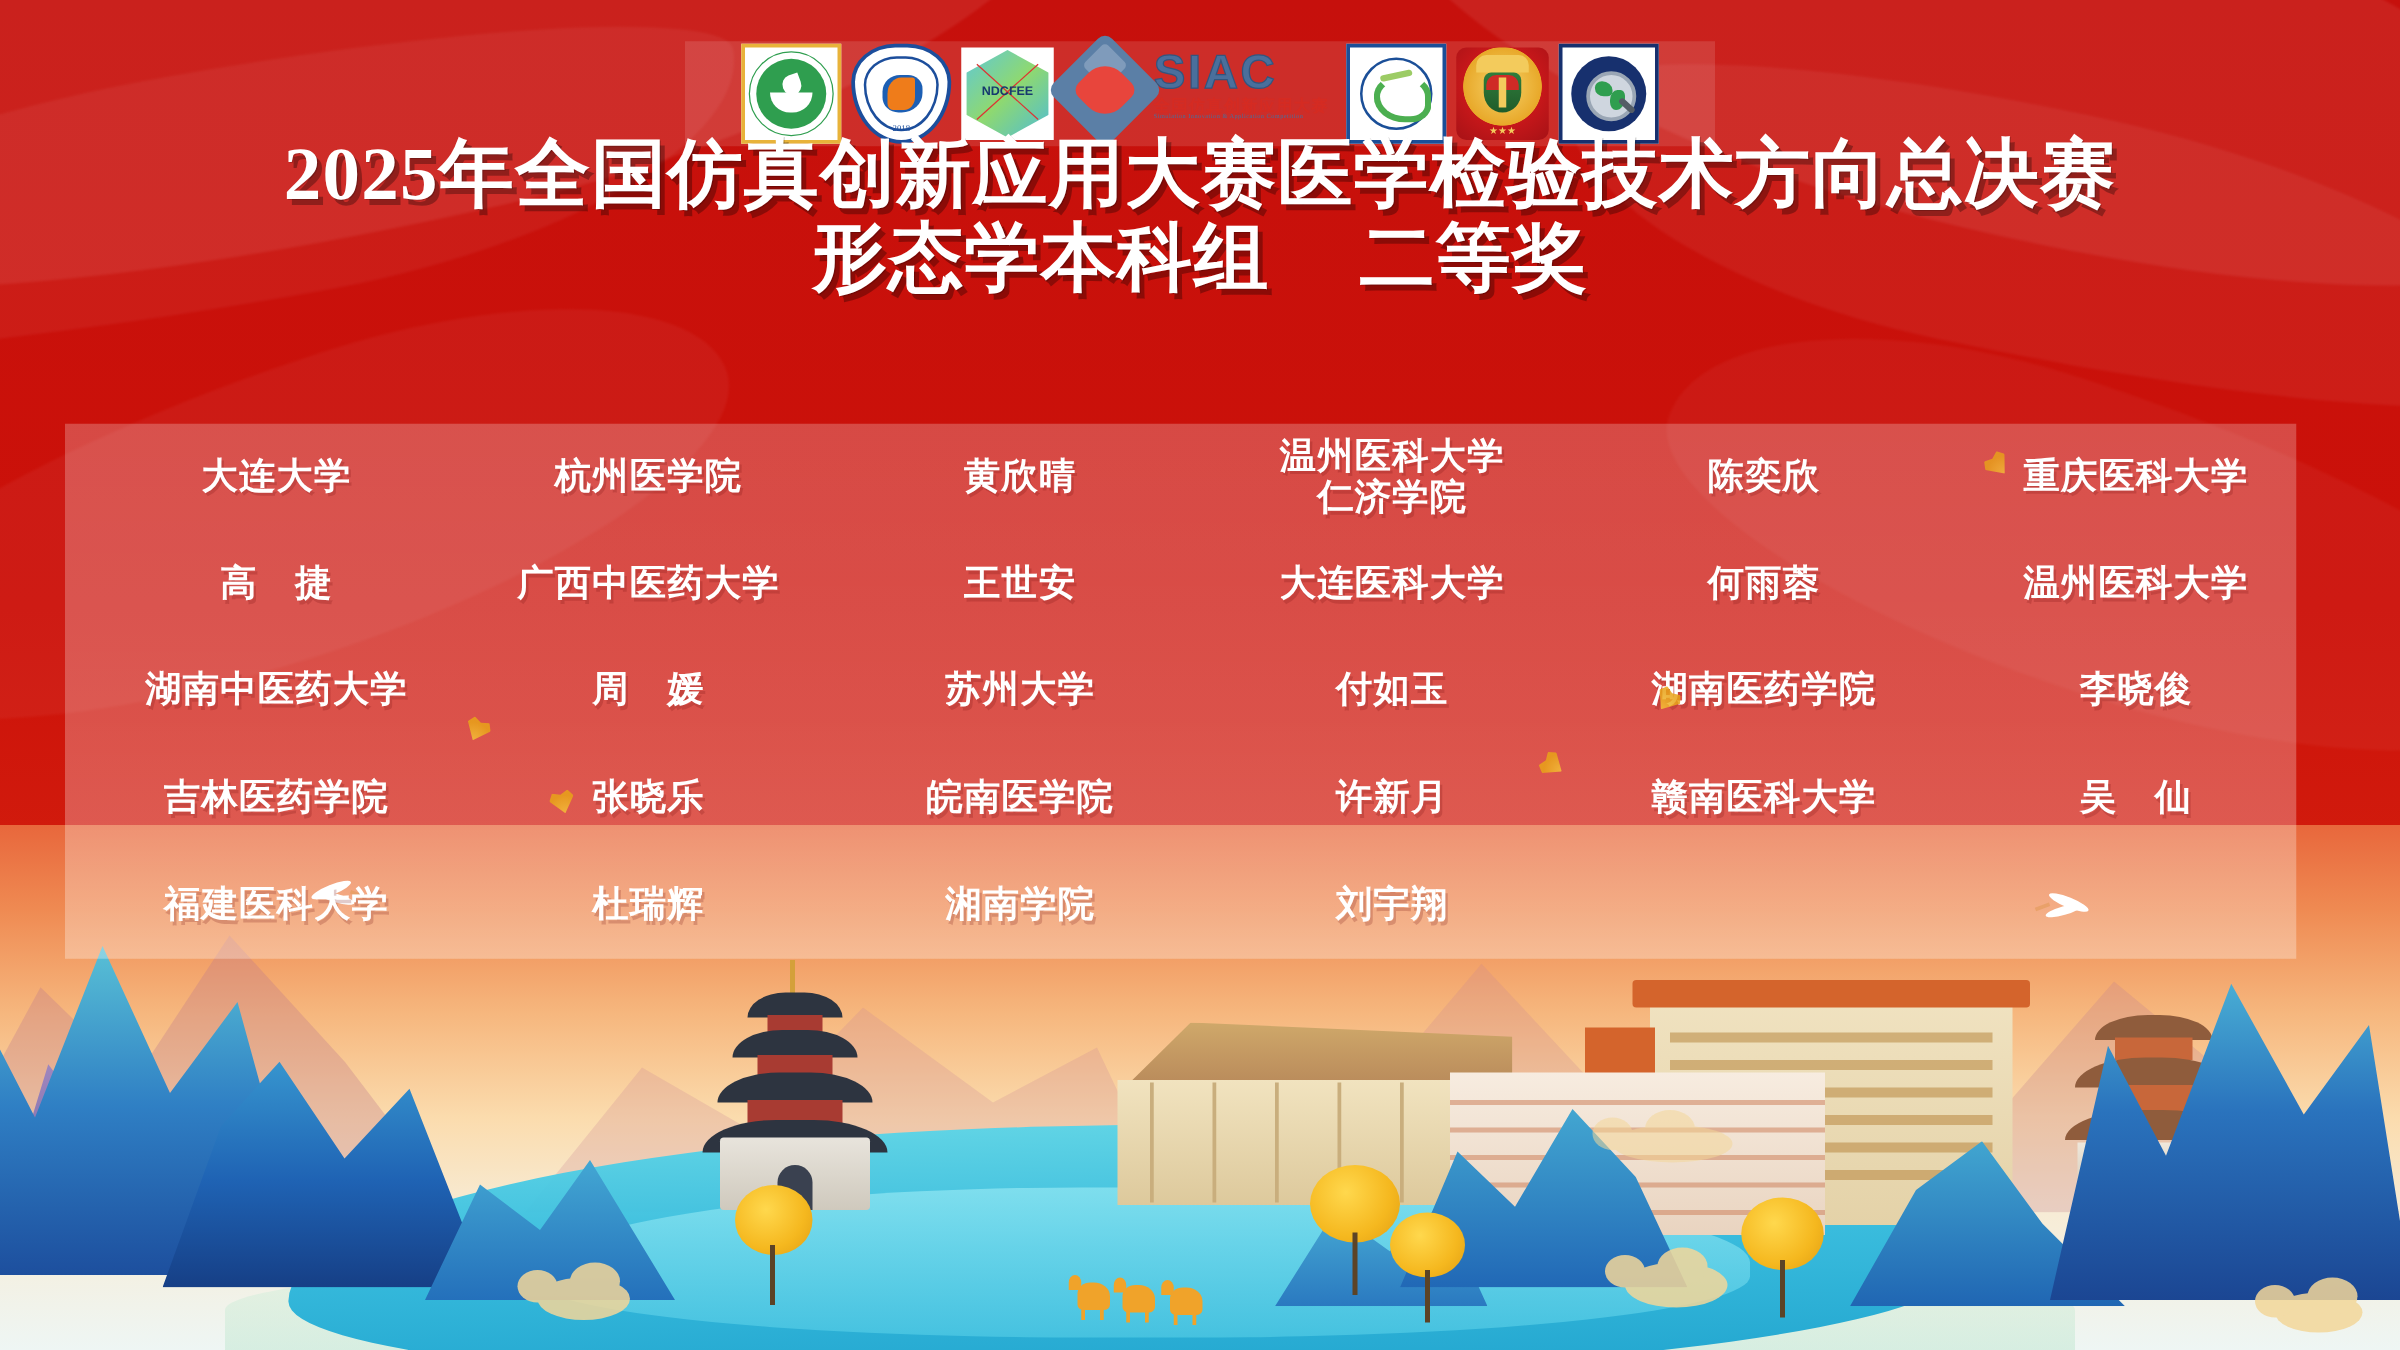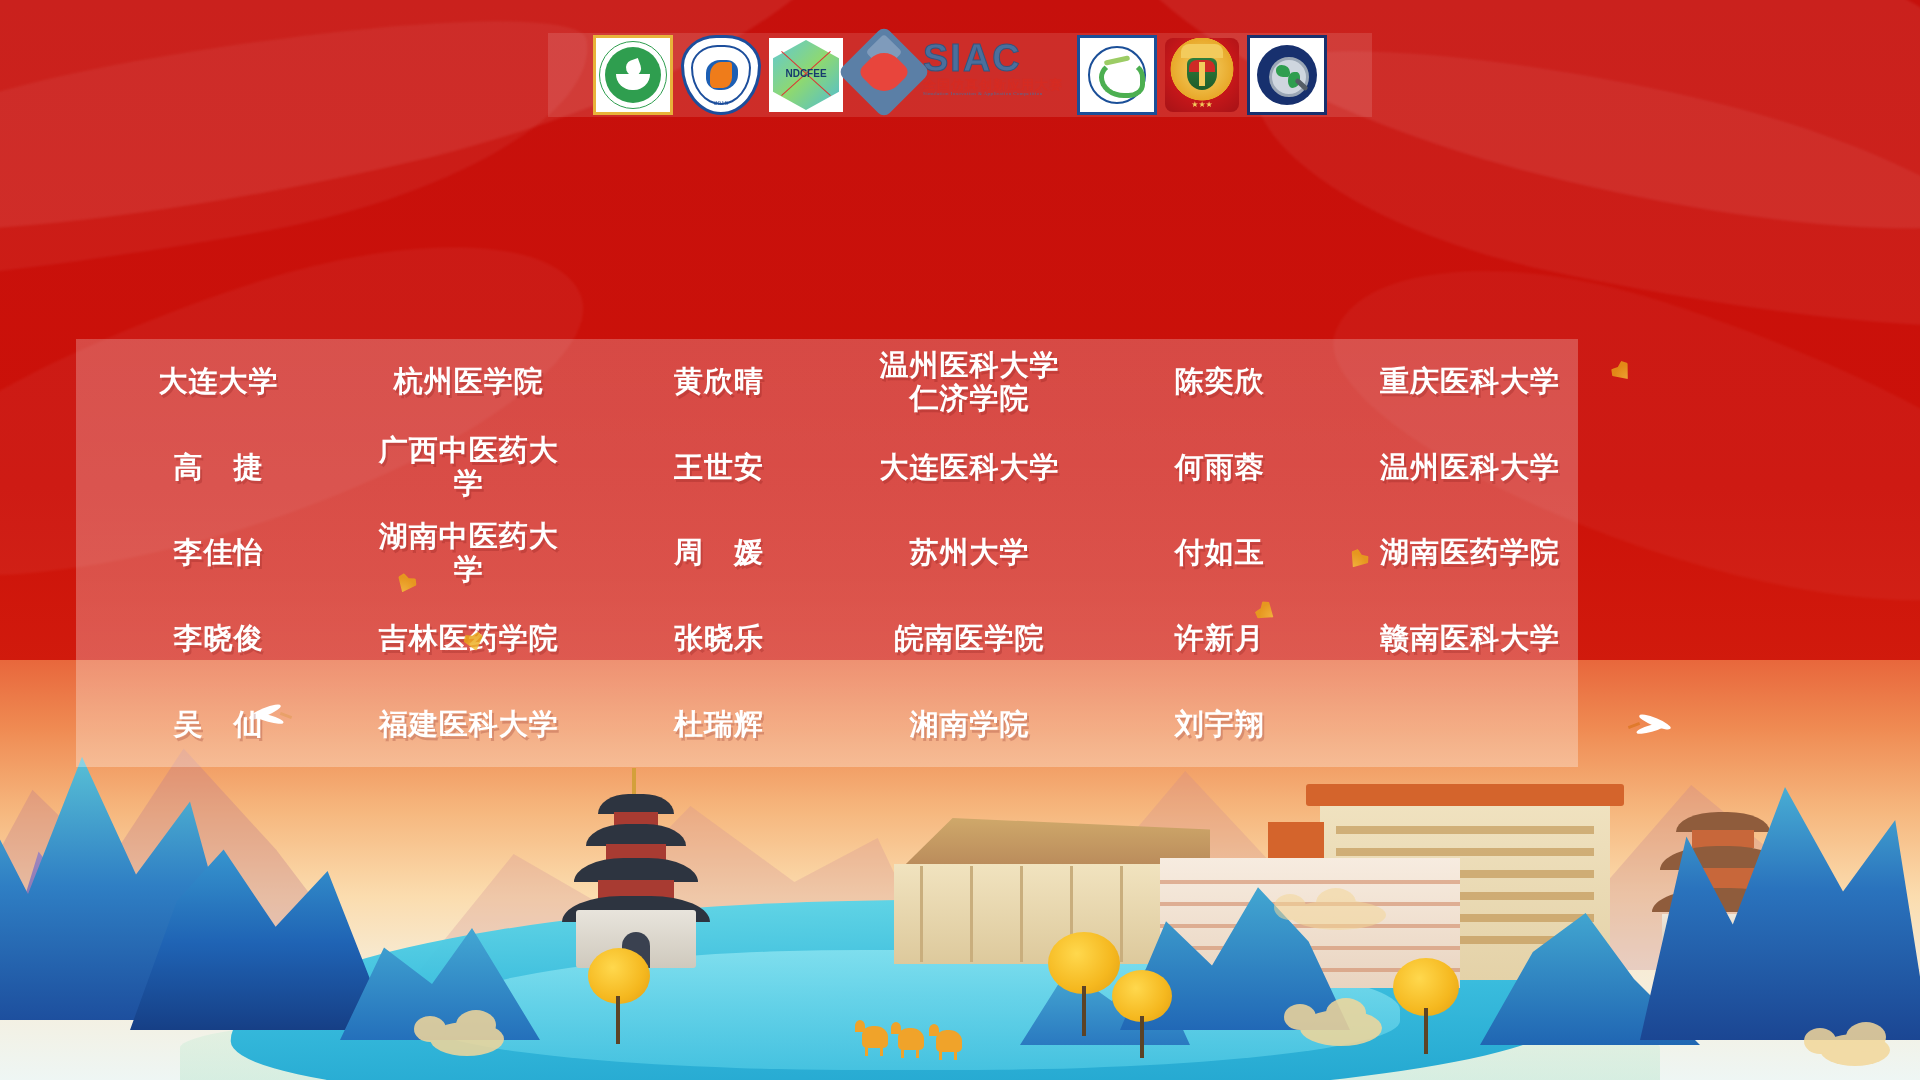--- a/index.html
+++ b/index.html
@@ -110,21 +110,21 @@
 
   
   .title-wrap{position:absolute;left:0;right:0;top:108px;text-align:center;}
   .title-line{color:#fff;font-weight:bold;letter-spacing:1px;
     text-shadow:4px 5px 0 rgba(0,0,0,.30), 1px 1px 0 rgba(0,0,0,.18);}
   .t1{font-size:60px;line-height:1.05;}
   .t2{font-size:60px;line-height:1.18;}
   .t2 .gap{display:inline-block;width:40px;}
 
   
-  .panel{position:absolute;left:76px;top:339px;width:1502px;height:428px;
+  .panel{position:absolute;left:52px;top:339px;width:1785px;height:428px;
     background:linear-gradient(180deg,rgba(255,255,255,.24) 0%,rgba(255,255,255,.26) 55%,rgba(255,255,255,.30) 100%);}
   .grid{position:absolute;inset:0;display:grid;
     grid-template-columns:1.32fr 1fr 1.32fr 1fr 1.32fr 1fr;
     grid-auto-rows:1fr;align-items:center;}
   .cell{display:flex;align-items:center;justify-content:center;text-align:center;
     color:#fff;font-weight:bold;font-size:29px;line-height:1.14;letter-spacing:1px;
     text-shadow:2px 3px 0 rgba(120,20,20,.22);padding:0 6px;white-space:pre-line;}
   .cell.name{letter-spacing:1px;}
 
   
@@ -301,20 +301,28 @@
     <div class="logo l8">
       <div class="in"></div>
       <div class="glb">
           <div class="cont c1"></div>
           <div class="cont c2"></div>
         </div>
       <div class="hdl"></div>
     </div>
   </div>
 
+  <div class="title-wrap">
+    <div class="title-line t1">2025年全国仿真创新应用大赛医学检验技术方向总决赛</div>
+    <div class="title-line t2">
+      <span>形态学本科组</span>
+      <span class="gap"></span>
+      <span>二等奖</span>
+    </div>
+  </div>
 
   <div class="scene">
     <div class="sky"></div>
 
     <div class="far-mtn m-a"></div>
     <div class="far-mtn m-b"></div>
     <div class="far-mtn m-c"></div>
     <div class="far-mtn m-d"></div>
 
     <div class="bank"></div>
@@ -440,21 +448,20 @@
       <div class="cell name">陈奕欣</div>
 
       <div class="cell">重庆医科大学</div>
       <div class="cell name">高　捷</div>
       <div class="cell">广西中医药大学</div>
       <div class="cell name">王世安</div>
       <div class="cell">大连医科大学</div>
       <div class="cell name">何雨蓉</div>
 
       <div class="cell">温州医科大学</div>
-      <div class="cell name">李佳怡</div>
       <div class="cell">湖南中医药大学</div>
       <div class="cell name">周　媛</div>
       <div class="cell">苏州大学</div>
       <div class="cell name">付如玉</div>
 
       <div class="cell">湖南医药学院</div>
       <div class="cell name">李晓俊</div>
       <div class="cell">吉林医药学院</div>
       <div class="cell name">张晓乐</div>
       <div class="cell">皖南医学院</div>

